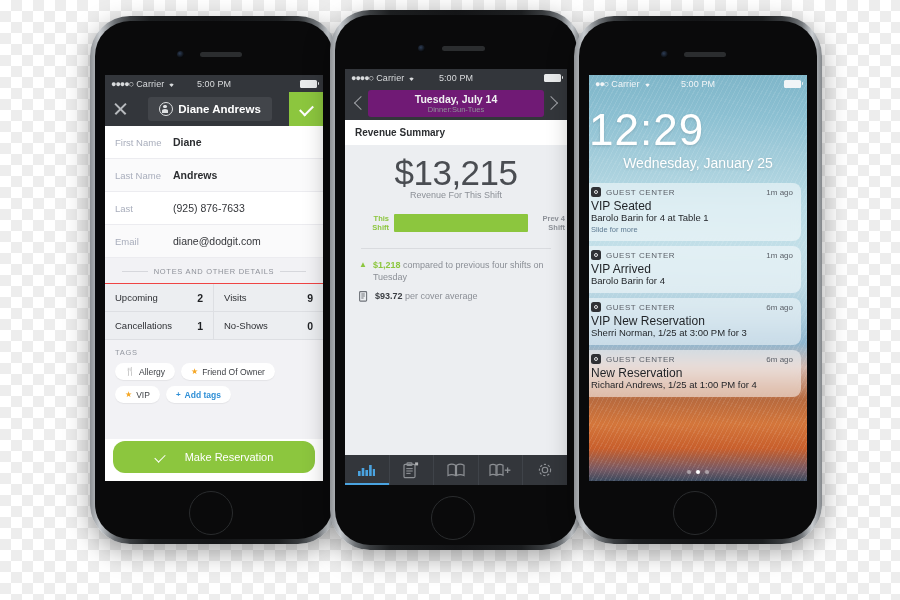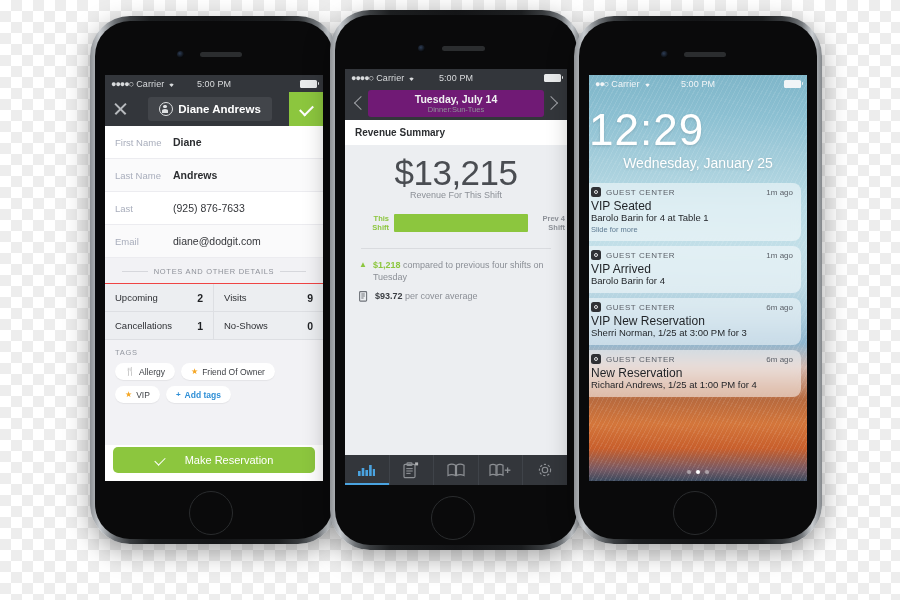--- a/index.html
+++ b/index.html
@@ -81,21 +81,21 @@
   .tags-wrap{background:#f2f2f5;padding:8px 10px 10px;flex:1 1 auto;}
   .tags-h{font-size:7.5px;color:#9498a1;letter-spacing:.7px;margin-bottom:6px;}
   .tagrow{display:flex;gap:6px;margin-bottom:6px;}
   .tag{background:#fff;border-radius:11px;height:17px;display:flex;align-items:center;gap:4px;
     padding:0 10px;font-size:8.5px;color:#3c3f44;box-shadow:0 1px 1px rgba(0,0,0,.06);}
   .tag .ti{font-size:8px;}
   .tag.addt{color:#2f8fd6;font-weight:bold;}
   .star{color:#f5a623;}
   .fork{color:#3d9fd6;}
 
-  .cta{background:#8cc63e;color:#fff;height:26px;border-radius:5px;display:flex;
+  .cta{background:#8cc63e;color:#fff;height:32px;border-radius:12px;display:flex;
     align-items:center;justify-content:center;gap:20px;font-size:11px;margin:2px 8px 8px;
     flex:0 0 auto;}
   .cta .ck{width:9px;height:5px;border-width:1.8px;}
 
   
   .datebar{background:#33363b;height:34px;display:flex;align-items:center;padding:0 5px;flex:0 0 auto;}
   .chev{width:18px;height:18px;position:relative;flex:0 0 auto;opacity:.7;}
   .chev::before{content:"";position:absolute;width:9px;height:9px;border-top:1.6px solid #c9ccd0;
     border-right:1.6px solid #c9ccd0;top:4px;}
   .chev.l::before{left:6px;transform:rotate(-135deg);}

